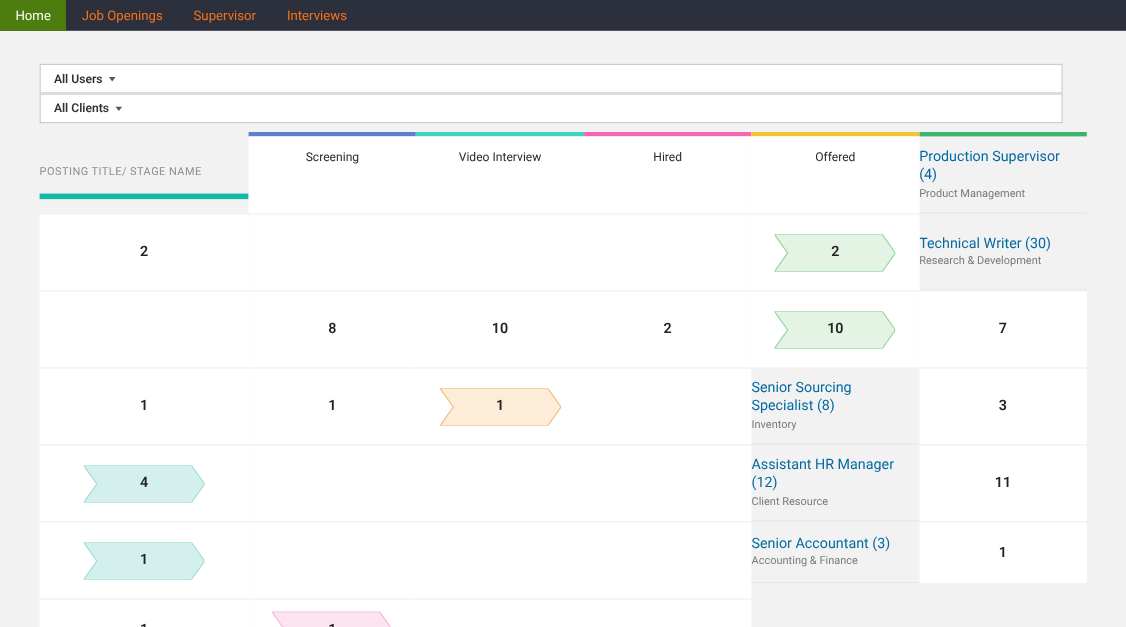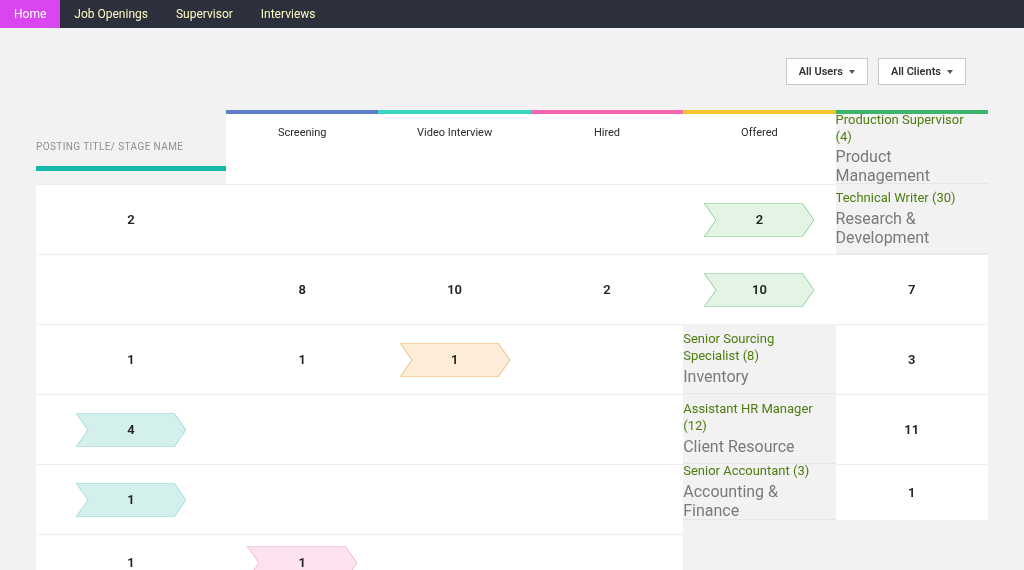--- a/index.html
+++ b/index.html
@@ -14,41 +14,41 @@
   
   .topnav {
     background: #2c303d;
     height: 28px;
     display: flex;
     align-items: stretch;
     padding-left: 0;
     font-size: 12px;
   }
   .topnav .nav-item {
-    color: #fef9c3;
+    color: #f97316;
     display: flex;
     align-items: center;
     padding: 0 14px;
     cursor: pointer;
   }
   .topnav .nav-item.active {
-    background: #d946ef;
+    background: #4d7c0f;
     color: #ffffff;
   }
   
   .page {
     padding: 30px 36px 0 36px;
   }
   
   .filters-row {
     display: flex;
     justify-content: flex-end;
-    gap: 10px;
-    margin-bottom: 25px;
+    margin-bottom: 8px;
     padding-right: 22px;
+    flex-direction: column;
   }
   .filter {
     border: 1px solid #c7c7c7;
     background: #ffffff;
     font-size: 11px;
     font-weight: 600;
     color: #333;
     padding: 6px 12px;
     display: flex;
     align-items: center;
@@ -87,28 +87,28 @@
   }
   
   .row-label {
     padding: 14px 8px 14px 0;
     border-bottom: 1px solid #e6e6e6;
     display: flex;
     flex-direction: column;
     justify-content: center;
   }
   .row-title {
-    color: #4d7c0f;
+    color: #0369a1;
     font-size: 13px;
     line-height: 1.3;
     cursor: pointer;
   }
   .row-sub {
     color: #7a7a7a;
-    font-size: 16px;
+    font-size: 10px;
     margin-top: 2px;
   }
   .row-cell {
     background: #ffffff;
     display: flex;
     align-items: center;
     justify-content: center;
     font-size: 13px;
     font-weight: 600;
     color: #222;

